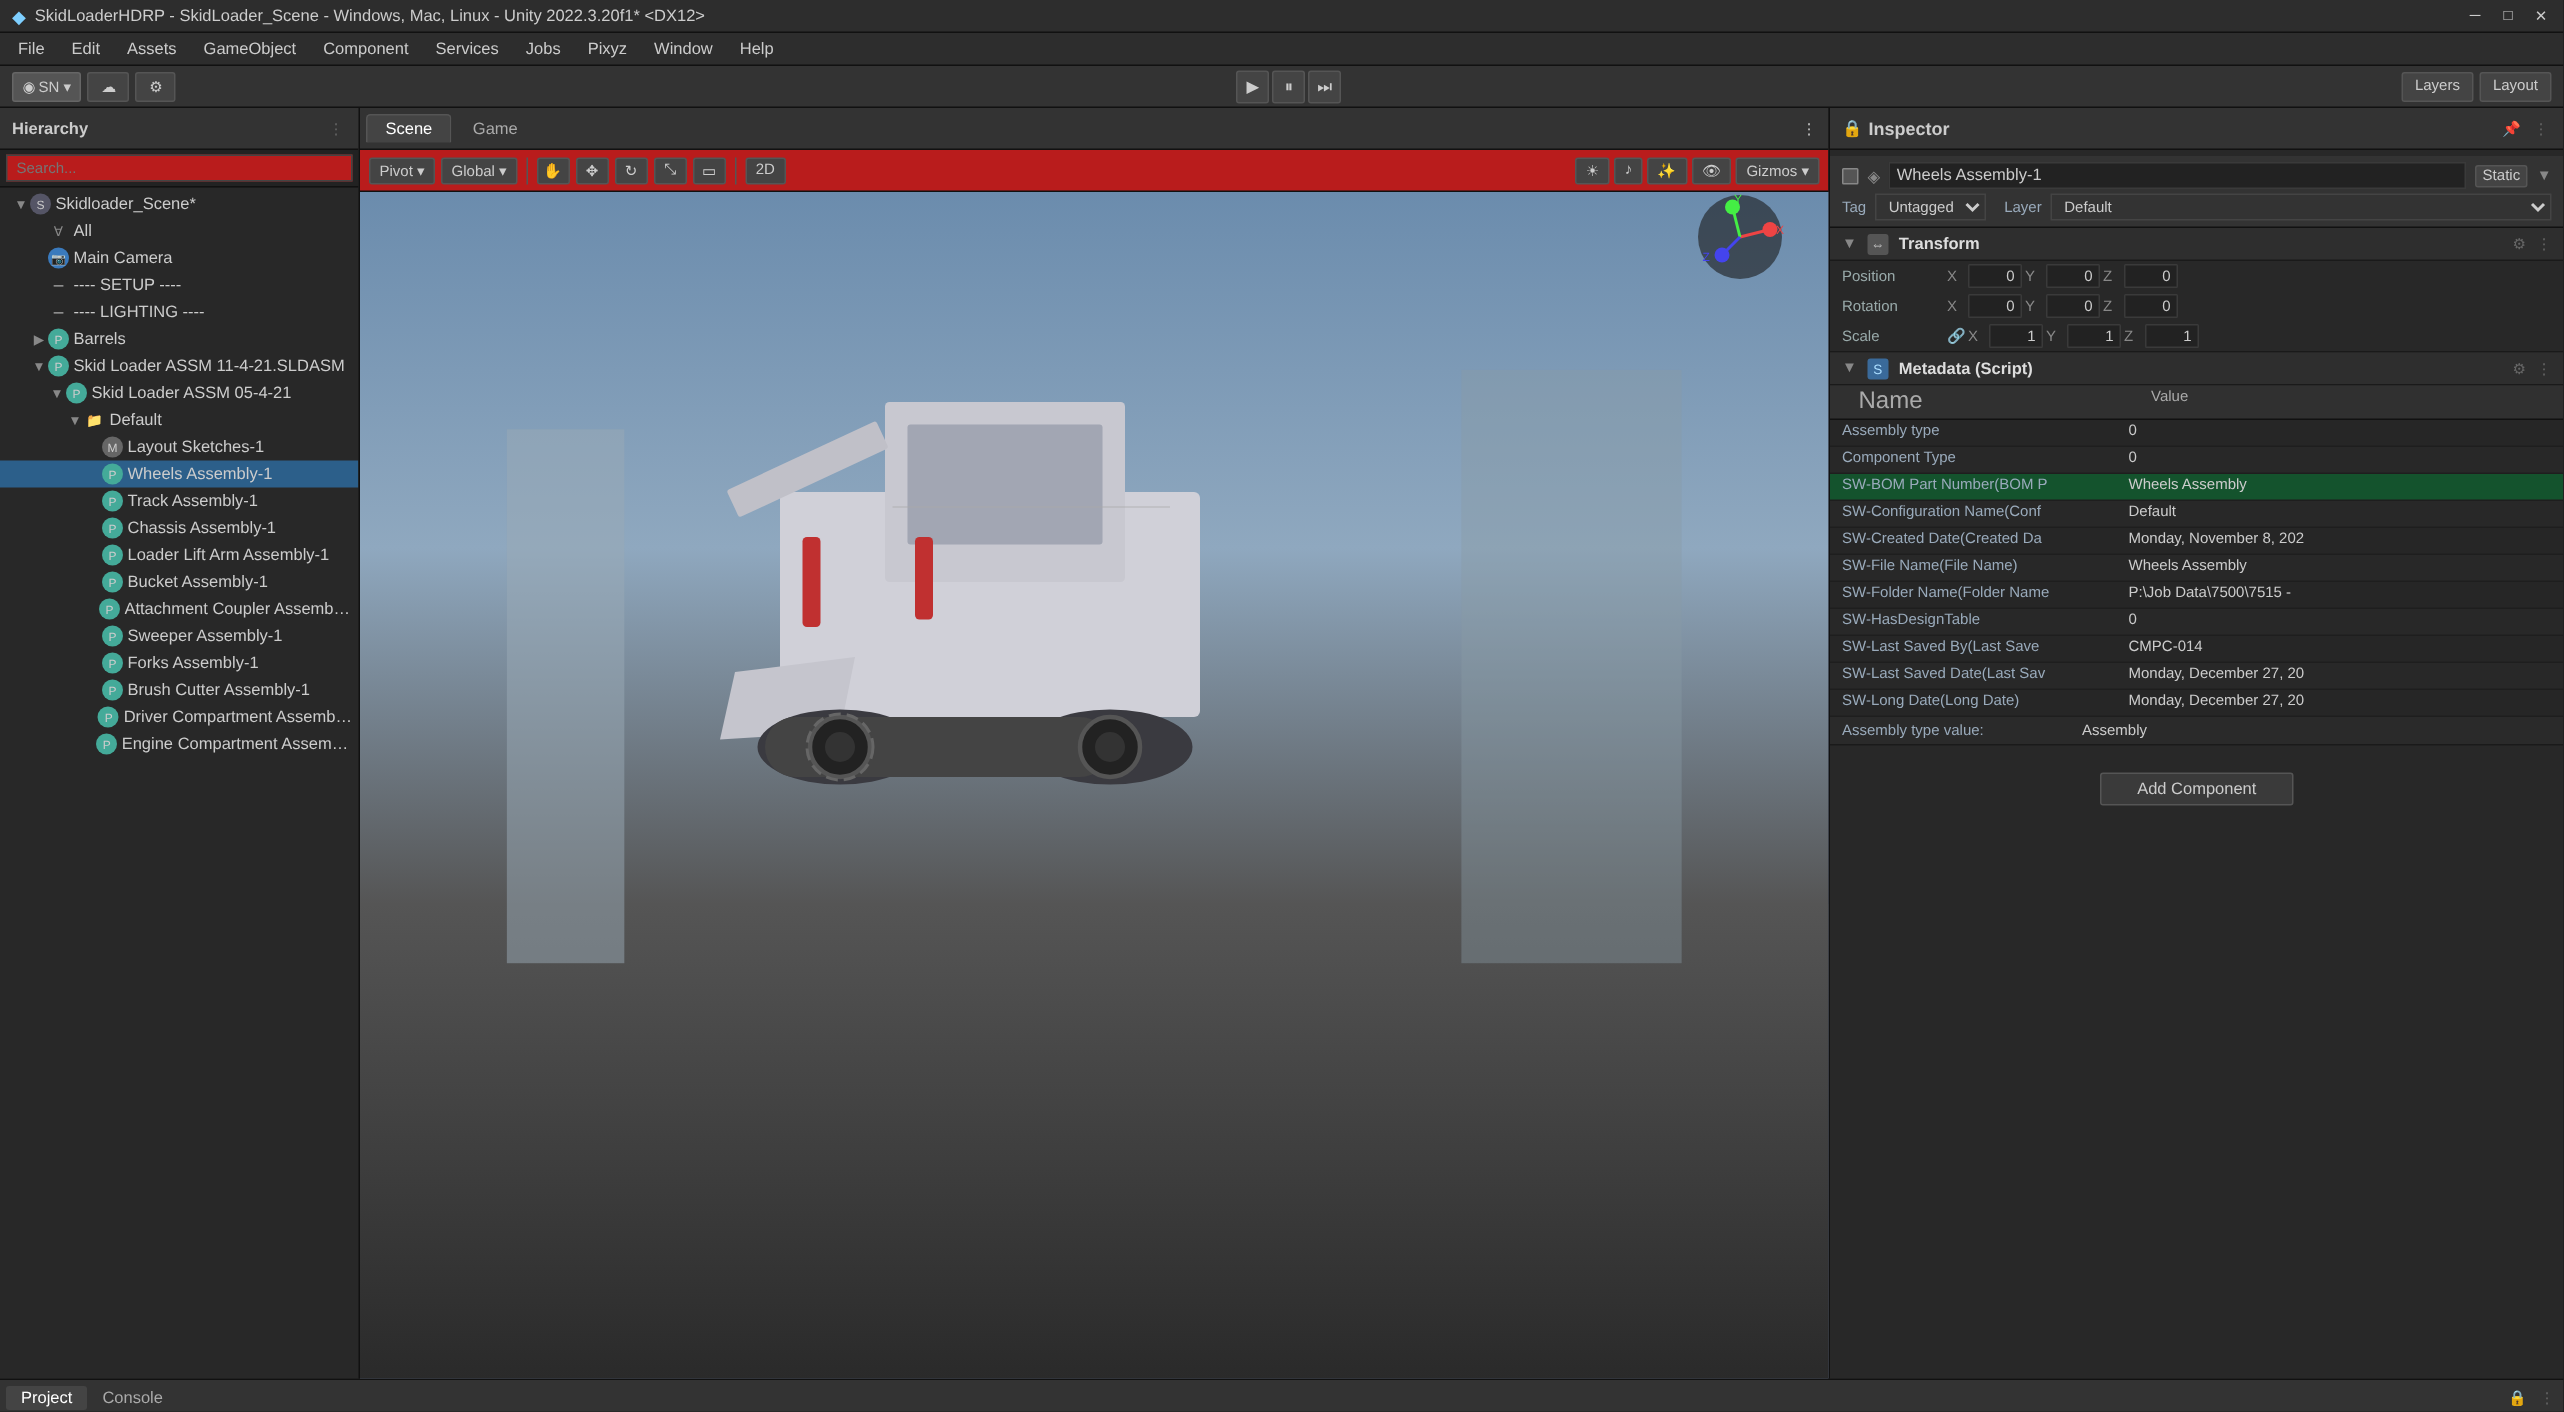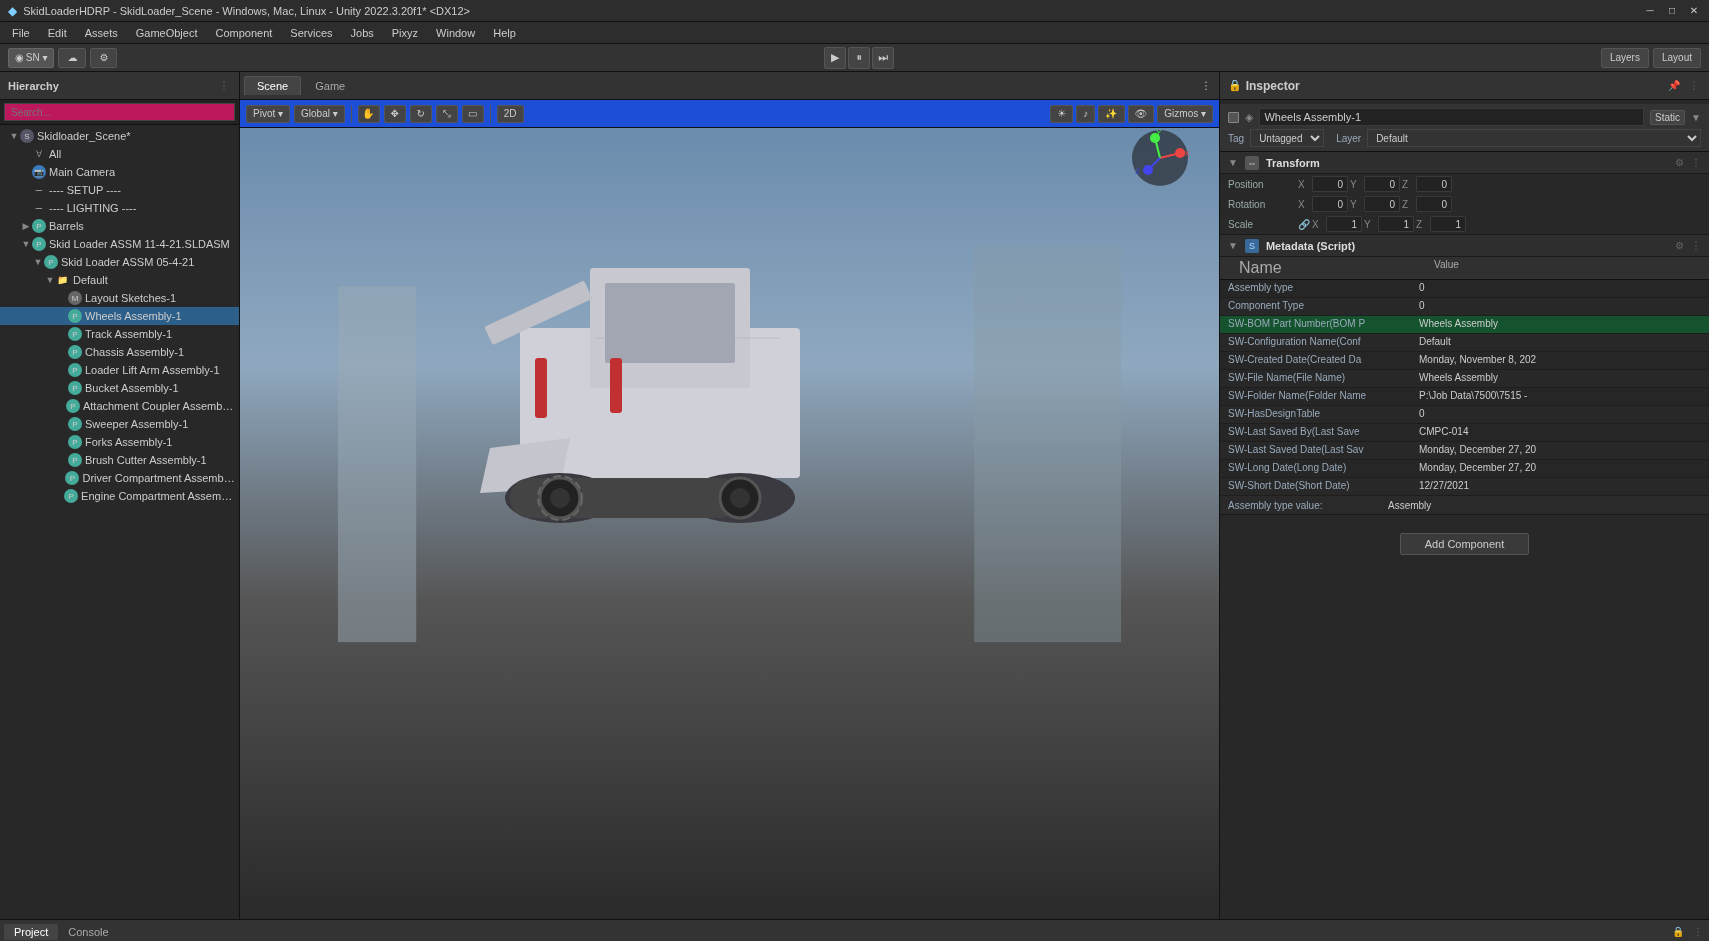--- a/index.html
+++ b/index.html
@@ -29,21 +29,21 @@
     .tree-item .indent { display: inline-block; }
     .tree-arrow { width: 12px; display: inline-block; text-align: center; font-size: 9px; color: #888; }
     .tree-icon { width: 14px; height: 14px; margin-right: 3px; display: inline-flex; align-items: center; justify-content: center; font-size: 9px; flex-shrink: 0; }
     .tree-label { font-size: 11px; color: #ccc; overflow: hidden; text-overflow: ellipsis; }
 
     
     #center { flex: 1; display: flex; flex-direction: column; }
     #scene-tabs { background: #333; height: 28px; display: flex; align-items: center; padding: 0 4px; border-bottom: 1px solid #111; gap: 2px; }
     .scene-tab { padding: 3px 12px; font-size: 11px; color: #aaa; cursor: pointer; border-radius: 3px 3px 0 0; }
     .scene-tab.active { background: #444; color: #fff; border: 1px solid #555; border-bottom: none; }
-    #scene-toolbar { background: #1d4ed8; height: 28px; display: flex; align-items: center; padding: 0 6px; gap: 4px; border-bottom: 1px solid #111; }
+    #scene-toolbar { background: #b91c1c; height: 28px; display: flex; align-items: center; padding: 0 6px; gap: 4px; border-bottom: 1px solid #111; }
     .scene-btn { background: #444; border: 1px solid #555; color: #ccc; padding: 1px 6px; font-size: 10px; border-radius: 2px; cursor: pointer; height: 18px; display: flex; align-items: center; gap: 2px; }
     #scene-view { flex: 1; background: #4a5568; position: relative; overflow: hidden; }
 
     
     #inspector { width: 490px; background: #282828; border-left: 1px solid #111; display: flex; flex-direction: column; overflow: hidden; }
     #inspector-header { background: #333; height: 28px; display: flex; align-items: center; padding: 0 8px; border-bottom: 1px solid #111; gap: 4px; }
     #inspector-content { flex: 1; overflow-y: auto; overflow-x: hidden; padding: 4px 0; }
     .inspector-section { border-bottom: 1px solid #1a1a1a; }
     .inspector-row { display: flex; align-items: center; padding: 2px 8px; min-height: 18px; }
     .inspector-label { color: #9aa; font-size: 10px; flex: 0 0 160px; }
@@ -158,21 +158,21 @@
 <div id="main">
 
   <div id="hierarchy">
     <div id="hierarchy-header">
       <span style="font-size:11px; color:#ccc; font-weight:bold;">Hierarchy</span>
       <div style="display:flex; gap:3px;">
         <span class="more-icon">⋮</span>
       </div>
     </div>
     <div style="padding:3px 4px; background:#222; border-bottom:1px solid #111;">
-      <input class="hierarchy-search" type="text" placeholder="Search..." style="width: 100%; background: #be185d; border: 1px solid rgb(68, 68, 68); color: rgb(204, 204, 204); padding: 6px 6px; font-size: 10px; height: 18px;">
+      <input class="hierarchy-search" type="text" placeholder="Search..." style="width: 100%; background: #b91c1c; border: 1px solid rgb(68, 68, 68); color: rgb(204, 204, 204); padding: 6px 6px; font-size: 10px; height: 18px;">
     </div>
     <div id="hierarchy-tree">
 
       <div class="tree-item">
         <span class="indent" style="width:4px;"></span>
         <span class="tree-arrow">▼</span>
         <span class="tree-icon icon-circle icon-gray">S</span>
         <span class="tree-label">Skidloader_Scene*</span>
       </div>
       <div class="tree-item">
@@ -521,24 +521,20 @@
     <span class="meta-value">CMPC-014</span>
   </div>
             <div class="meta-row" style="background: rgb(40, 40, 40);">
     <span class="meta-name">SW-Last Saved Date(Last Sav</span>
     <span class="meta-value">Monday, December 27, 20</span>
   </div>
             <div class="meta-row" style="background: rgb(38, 38, 38);">
     <span class="meta-name">SW-Long Date(Long Date)</span>
     <span class="meta-value">Monday, December 27, 20</span>
   </div>
-            <div class="meta-row" style="background: rgb(40, 40, 40);">
-    <span class="meta-name">SW-Short Date(Short Date)</span>
-    <span class="meta-value">12/27/2021</span>
-  </div>
           </div>
 
         <div class="inspector-row" style="padding: 3px 8px; background:#2a2a2a;">
           <span class="inspector-label" style="color:#9ab; font-size:10px;">Assembly type value:</span>
           <span class="inspector-value">Assembly</span>
         </div>
       </div>
 
       <div style="padding: 10px 8px; text-align:center;">
         <button id="add-component-btn">Add Component</button>

